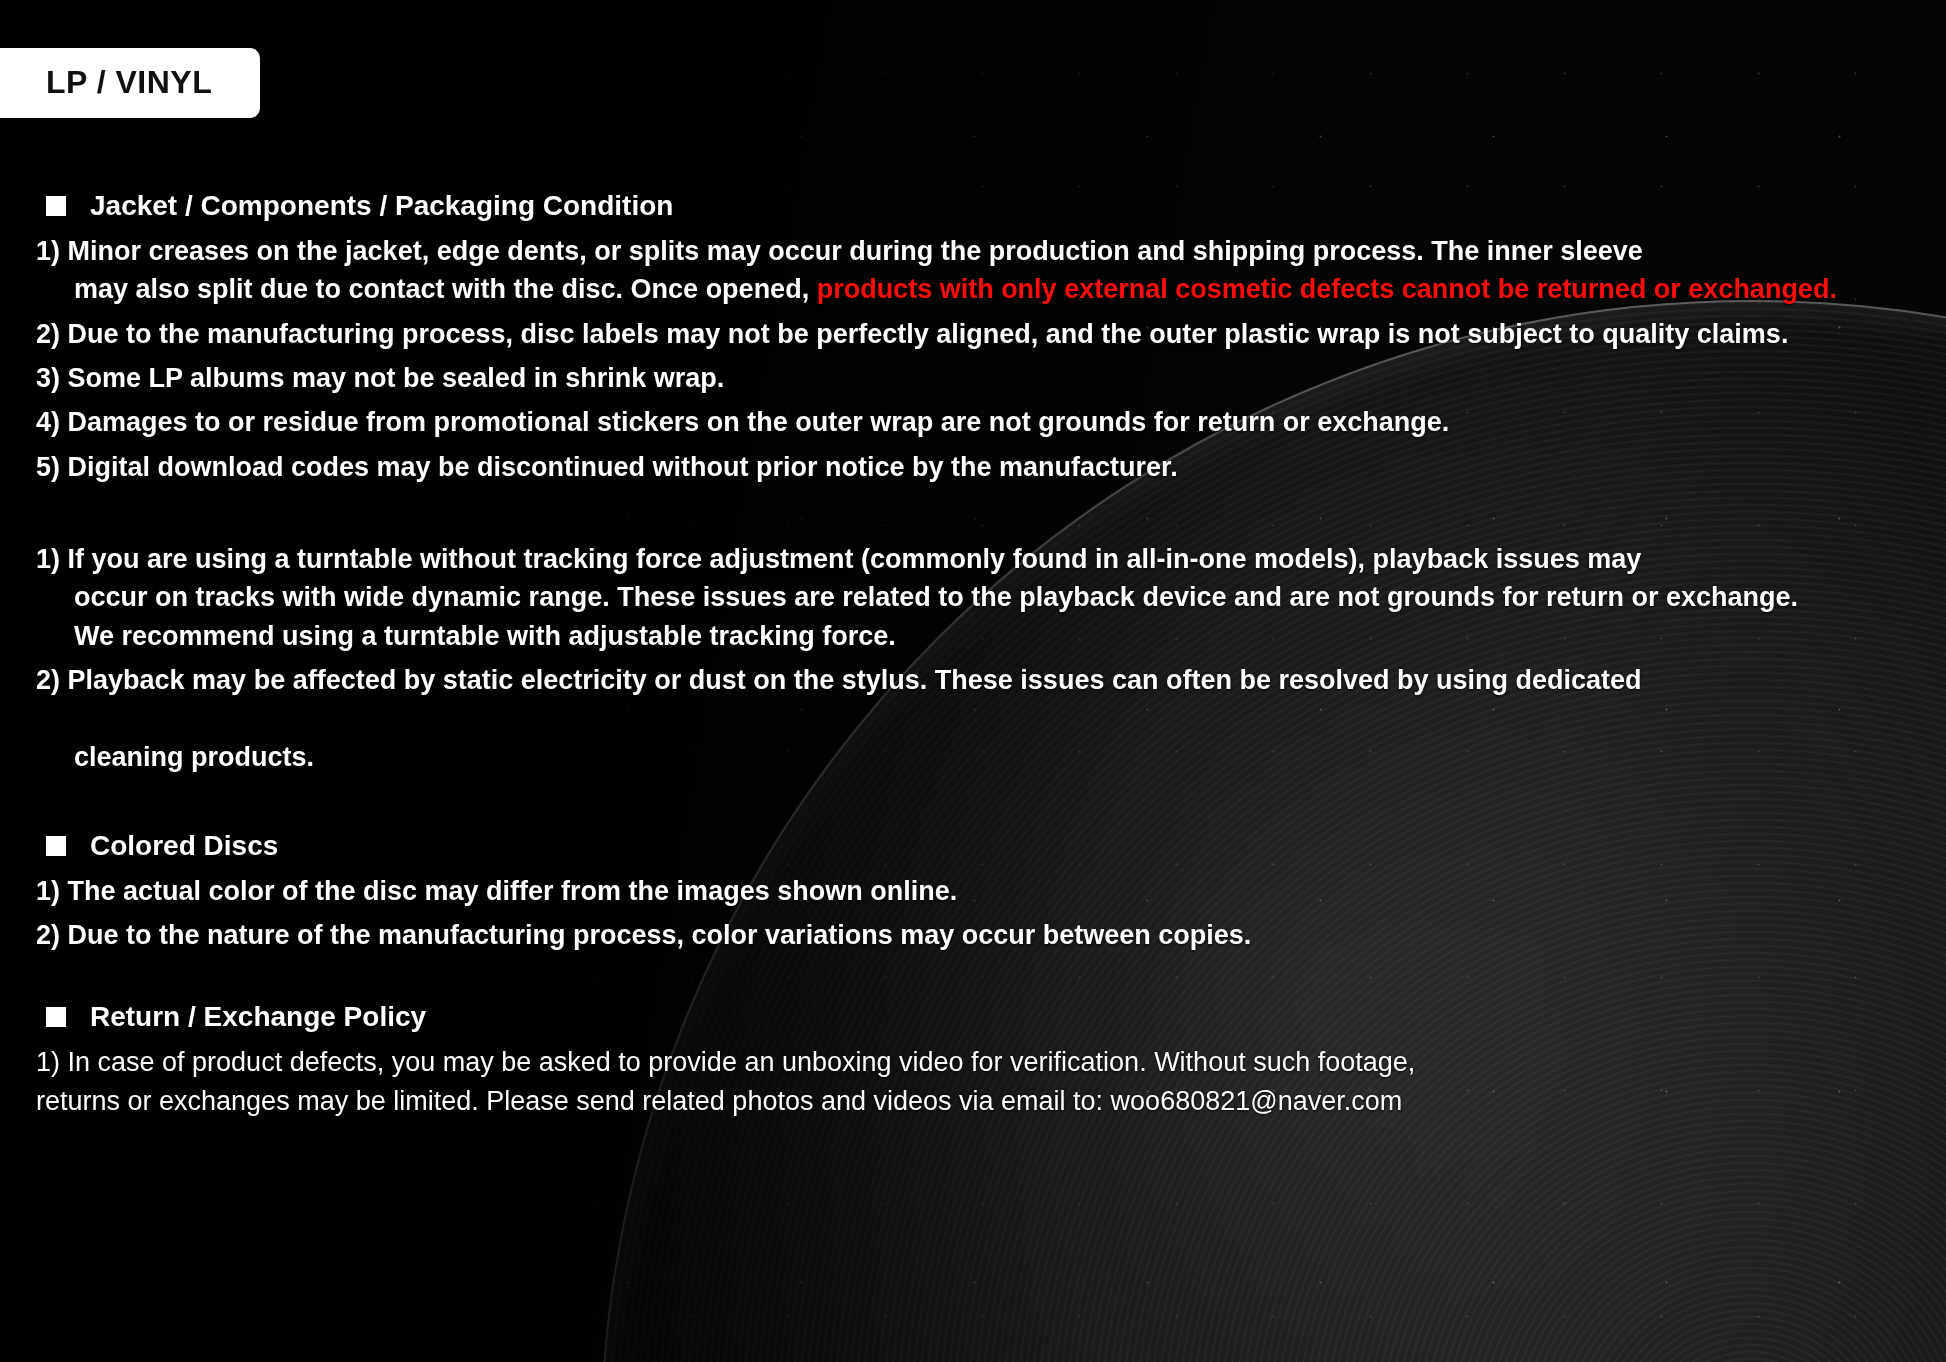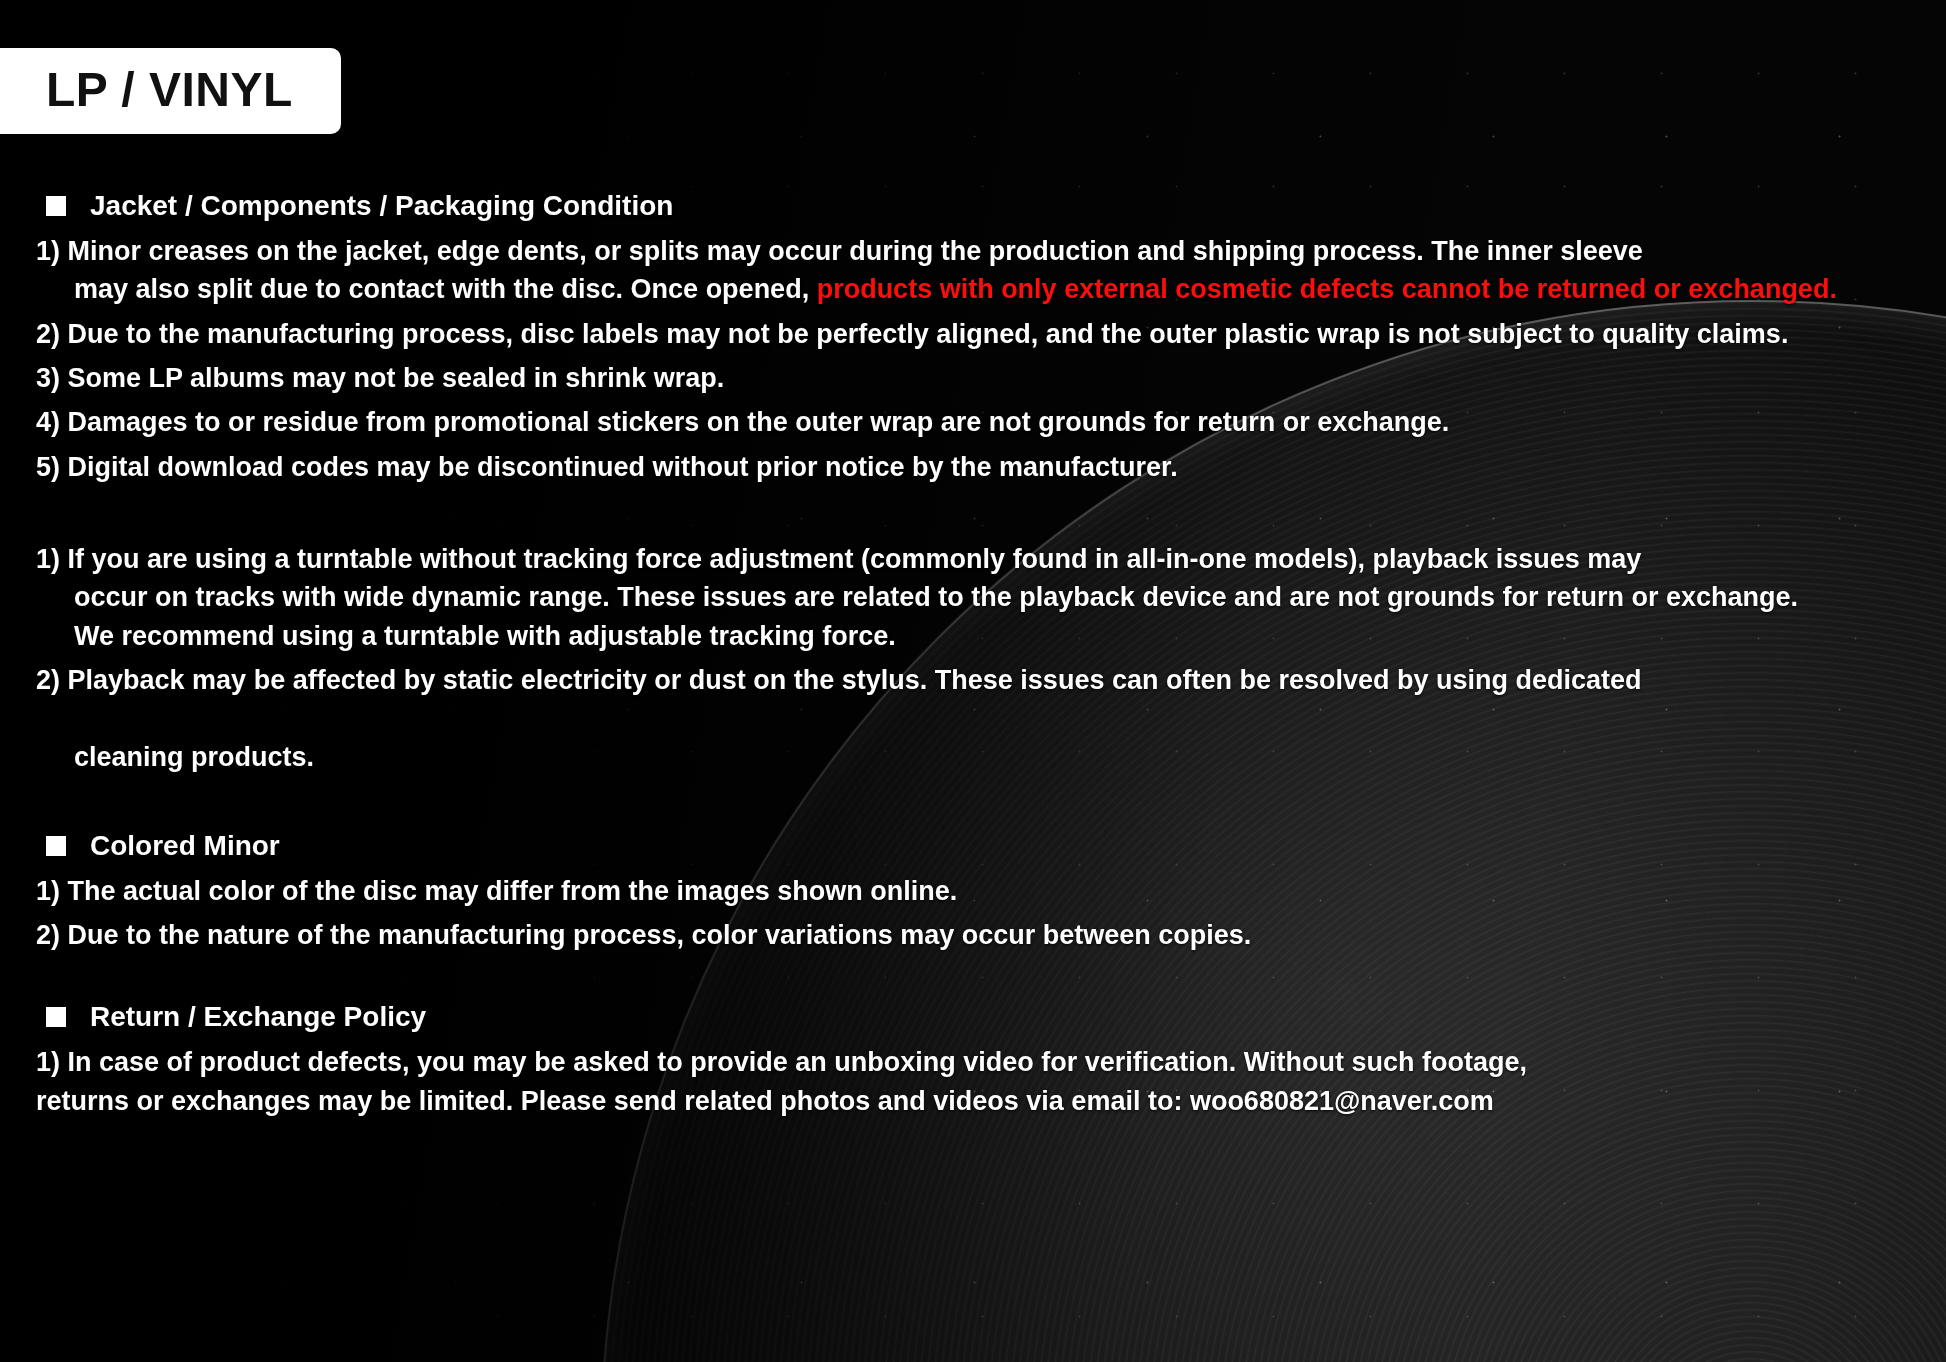--- a/index.html
+++ b/index.html
@@ -90,21 +90,21 @@
     z-index: 2;
   }
 
   .title-chip {
     position: absolute;
     left: 0;
     top: 48px;
     background: #ffffff;
     color: #111111;
     padding: 18px 48px 20px 46px;
-    font-size: 48px;
+    font-size: 32px;
     font-weight: bold;
     letter-spacing: 0.5px;
     border-radius: 0 10px 10px 0;
     line-height: 1;
   }
 
   .body-block {
     position: absolute;
     left: 36px;
     top: 190px;
@@ -151,21 +151,21 @@
     padding-left: 38px;
     text-indent: -38px;
     text-shadow: 0 1px 3px rgba(0,0,0,.9);
     white-space: pre-line;
   }
   .gap-lg { height: 48px; }
   .gap-md { height: 40px; }
 
   .policy p {
     font-size: 27px;
-    font-weight: bold;
+    font-weight: normal;
     line-height: 1.45;
     margin: 0;
     text-shadow: 0 1px 3px rgba(0,0,0,.9);
     white-space: pre-line;
   }
 </style>
 </head>
 <body>
 
 <div class="bg">
@@ -209,21 +209,21 @@
 
     cleaning products.</li>
       </ol>
     </div>
 
     <div class="gap-lg"></div>
 
     <div class="section">
       <div class="sec-head">
         <span class="bullet"></span>
-        <span>Colored Minor</span>
+        <span>Colored Discs</span>
       </div>
       <ol class="items">
         <li>1) The actual color of the disc may differ from the images shown online.</li>
         <li>2) Due to the nature of the manufacturing process, color variations may occur between copies.</li>
       </ol>
     </div>
 
     <div class="gap-md"></div>
 
     <div class="section policy">

